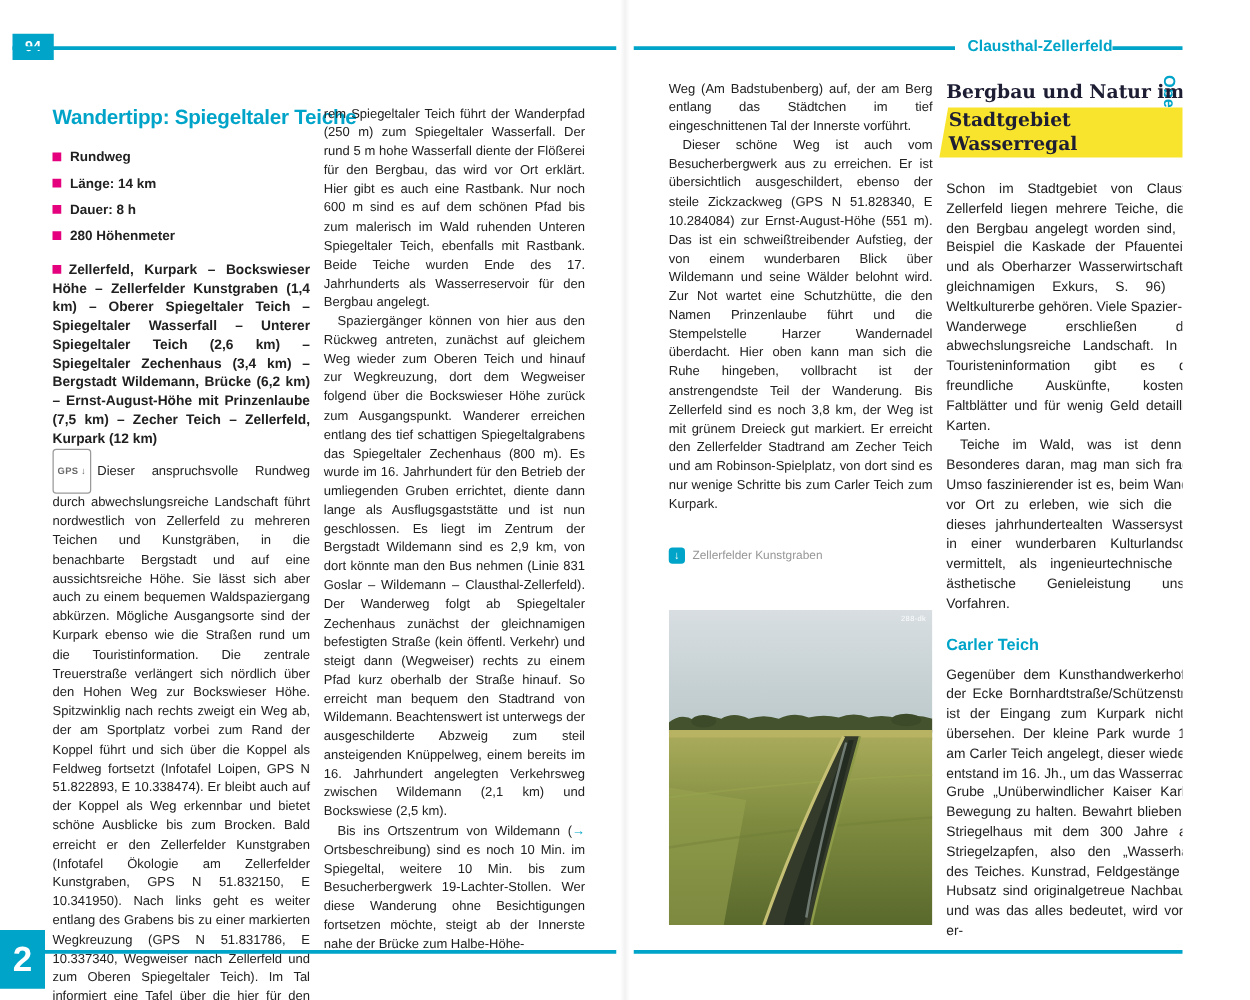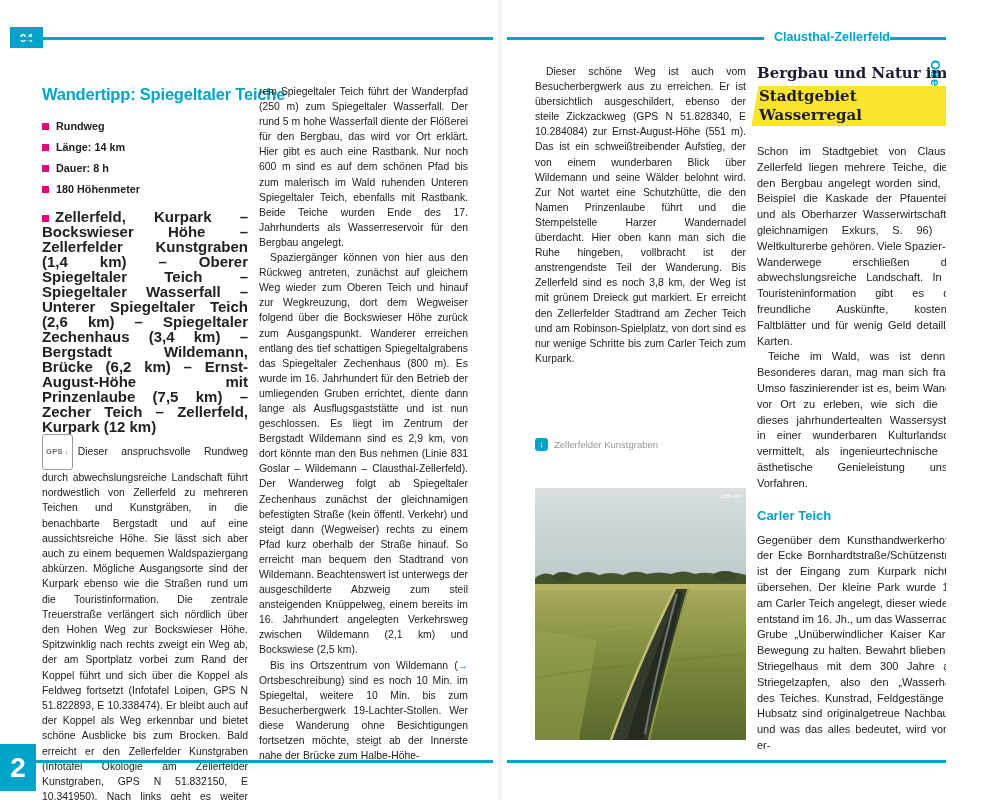--- a/index.html
+++ b/index.html
@@ -35,21 +35,21 @@
   #col1 { left:42px;  top:84px; width:206px; font-size:10.4px; line-height:15.2px; }
   #col2 { left:259px; top:84px; width:209px; font-size:10.4px; line-height:15.1px; }
   #col3 { left:535px; top:64px; width:211px; font-size:10.4px; line-height:15.1px; }
   #col4 { left:757px; top:64px; width:210px; font-size:11px;  line-height:15.8px; }
 
   .title { margin:0 0 15px 0; color:var(--cyan); font-size:16.5px; line-height:20px;
            font-weight:bold; white-space:nowrap; letter-spacing:-0.2px; text-align:left; }
   .facts { margin:0 0 12px 0; text-align:left; }
   .fact  { font-weight:bold; font-size:10.8px; line-height:15px; margin-bottom:6px; }
   .sq { display:inline-block; width:7px; height:7px; background:var(--magenta); margin-right:7px; }
-  .route { margin:4px 0 0 0; font-weight:bold; font-size:15px; line-height:15px; }
+  .route { margin:4px 0 0 0; font-weight:bold; font-size:11px; line-height:15px; }
   .route .sq { margin-right:6px; }
 
   p.body { margin:0; }
   p.indent { text-indent:11px; }
   .gps-para { margin-top:15px; }
   .b { font-weight:normal; }
   .accent { color:var(--cyan); }
 
   .gps-badge { display:inline-block; border:1px solid #9a9a9a; border-radius:3px; color:#6a6a6a;
     font-size:7.5px; font-weight:bold; line-height:10px; padding:12px 3px; margin-right:5px;
@@ -89,33 +89,34 @@
   <div class="hdr-title">Clausthal-Zellerfeld</div>
   <div class="pn pn-right">95</div>
   <div class="side-tab">Oberharz</div>
 
   <div class="col" id="col1">
     <h1 class="title">Wandertipp: Spiegeltaler Teiche</h1>
     <div class="facts">
       <div class="fact"><span class="sq"></span><span>Rundweg</span></div>
       <div class="fact"><span class="sq"></span><span>Länge: 14 km</span></div>
       <div class="fact"><span class="sq"></span><span>Dauer: 8 h</span></div>
-      <div class="fact"><span class="sq"></span><span>180 Höhenmeter</span></div>
+      <div class="fact"><span class="sq"></span><span>280 Höhenmeter</span></div>
     </div>
     <p class="route"><span class="sq"></span><span>Zellerfeld, Kurpark – Bockswieser Höhe – Zellerfelder Kunstgraben (1,4 km) – Oberer Spiegeltaler Teich – Spiegeltaler Wasserfall – Unterer Spiegeltaler Teich (2,6 km) – Spiegeltaler Zechenhaus (3,4 km) – Bergstadt Wildemann, Brücke (6,2 km) – Ernst-August-Höhe mit Prinzenlaube (7,5 km) – Zecher Teich – Zellerfeld, Kurpark (12 km)</span></p>
     <p class="body gps-para"><span class="gps-badge"><span>GPS</span><span class="gps-arrow">↓</span></span><span><span>Dieser anspruchsvolle </span><span class="b">Rundweg</span><span> durch abwechslungsreiche Landschaft führt nordwestlich von Zellerfeld zu mehreren Teichen und Kunstgräben, in die benachbarte Bergstadt und auf eine aussichtsreiche Höhe. Sie lässt sich aber auch zu einem bequemen Waldspaziergang abkürzen. Mögliche Ausgangsorte sind der Kurpark ebenso wie die Straßen rund um die Touristinformation. Die zentrale Treuerstraße verlängert sich nördlich über den Hohen Weg zur </span><span class="b">Bockswieser Höhe.</span><span> Spitzwinklig nach rechts zweigt ein Weg ab, der am Sportplatz vorbei zum Rand der Koppel führt und sich über die Koppel als Feldweg fortsetzt (Infotafel Loipen, GPS N 51.822893, E 10.338474). Er bleibt auch auf der Koppel als Weg erkennbar und bietet schöne Ausblicke bis zum Brocken. Bald erreicht er den </span><span class="b">Zellerfelder Kunstgraben</span><span> (Infotafel Ökologie am Zellerfelder Kunstgraben, GPS N 51.832150, E 10.341950). Nach links geht es weiter entlang des Grabens bis zu einer markierten Wegkreuzung (GPS N 51.831786, E 10.337340, Wegweiser nach Zellerfeld und zum Oberen Spiegeltaler Teich). Im Tal informiert eine Tafel über die hier für den Bergbau angelegten vier </span><span class="b">hangparallelen Gräben.</span><span> Auf dem Damm zwischen Kunstgraben und </span></span></p>
   </div>
 
   <div class="col" id="col2">
     <p class="body"><span class="b">rem Spiegeltaler Teich</span><span> führt der Wanderpfad (250 m) zum </span><span class="b">Spiegeltaler Wasserfall.</span><span> Der rund 5 m hohe Wasserfall diente der Flößerei für den Bergbau, das wird vor Ort erklärt. Hier gibt es auch eine Rastbank. Nur noch 600 m sind es auf dem schönen Pfad bis zum malerisch im Wald ruhenden </span><span class="b">Unteren Spiegeltaler Teich,</span><span> ebenfalls mit Rastbank. Beide Teiche wurden Ende des 17. Jahrhunderts als Wasserreservoir für den Bergbau angelegt.</span></p>
     <p class="body indent"><span class="b">Spaziergänger</span><span> können von hier aus den Rückweg antreten, zunächst auf gleichem Weg wieder zum Oberen Teich und hinauf zur Wegkreuzung, dort dem Wegweiser folgend über die Bockswieser Höhe zurück zum Ausgangspunkt. </span><span class="b">Wanderer</span><span> erreichen entlang des tief schattigen </span><span class="b">Spiegeltalgrabens</span><span> das </span><span class="b">Spiegeltaler Zechenhaus</span><span> (800 m). Es wurde im 16. Jahrhundert für den Betrieb der umliegenden Gruben errichtet, diente dann lange als Ausflugsgaststätte und ist nun geschlossen. Es liegt im Zentrum der Bergstadt </span><span class="b">Wildemann</span><span> sind es 2,9 km, von dort könnte man den Bus nehmen (Linie 831 Goslar – Wildemann – Clausthal-Zellerfeld). Der Wanderweg folgt ab Spiegeltaler Zechenhaus zunächst der gleichnamigen befestigten Straße (kein öffentl. Verkehr) und steigt dann (Wegweiser) rechts zu einem Pfad kurz oberhalb der Straße hinauf. So erreicht man bequem den Stadtrand von Wildemann. Beachtenswert ist unterwegs der ausgeschilderte Abzweig zum steil ansteigenden </span><span class="b">Knüppelweg,</span><span> einem bereits im 16. Jahrhundert angelegten Verkehrsweg zwischen Wildemann (2,1 km) und Bockswiese (2,5 km).</span></p>
     <p class="body indent"><span>Bis ins Ortszentrum von Wildemann (</span><span class="accent">→</span><span> Ortsbeschreibung) sind es noch 10 Min. im Spiegeltal, weitere 10 Min. bis zum </span><span class="b">Besucherbergwerk 19-Lachter-Stollen.</span><span> Wer diese Wanderung ohne Besichtigungen fortsetzen möchte, steigt ab der </span><span class="b">Innerste</span><span> nahe der Brücke zum Halbe-Höhe-</span></p>
   </div>
 
   <div class="col" id="col3">
+    <p class="body"><span>Weg (Am Badstubenberg) auf, der am Berg entlang das Städtchen im tief eingeschnittenen Tal der Innerste vorführt.</span></p>
     <p class="body indent"><span>Dieser schöne Weg ist auch vom Besucherbergwerk aus zu erreichen. Er ist übersichtlich ausgeschildert, ebenso der steile Zickzackweg (GPS N 51.828340, E 10.284084) zur </span><span class="b">Ernst-August-Höhe</span><span> (551 m). Das ist ein schweißtreibender Aufstieg, der von einem wunderbaren Blick über Wildemann und seine Wälder belohnt wird. Zur Not wartet eine Schutzhütte, die den Namen Prinzenlaube führt und die Stempelstelle Harzer Wandernadel überdacht. Hier oben kann man sich die Ruhe hingeben, vollbracht ist der anstrengendste Teil der Wanderung. Bis </span><span class="b">Zellerfeld</span><span> sind es noch 3,8 km, der Weg ist mit grünem Dreieck gut markiert. Er erreicht den Zellerfelder Stadtrand am </span><span class="b">Zecher Teich</span><span> und am </span><span class="b">Robinson-Spielplatz,</span><span> von dort sind es nur wenige Schritte bis zum </span><span class="b">Carler Teich</span><span> zum Kurpark.</span></p>
   </div>
 
   <div class="caption">
     <span class="cap-icon">↓</span>
     <span class="cap-text">Zellerfelder Kunstgraben</span>
   </div>
 
   <div class="photo">
     <svg viewBox="0 0 211 252" preserveAspectRatio="none">

